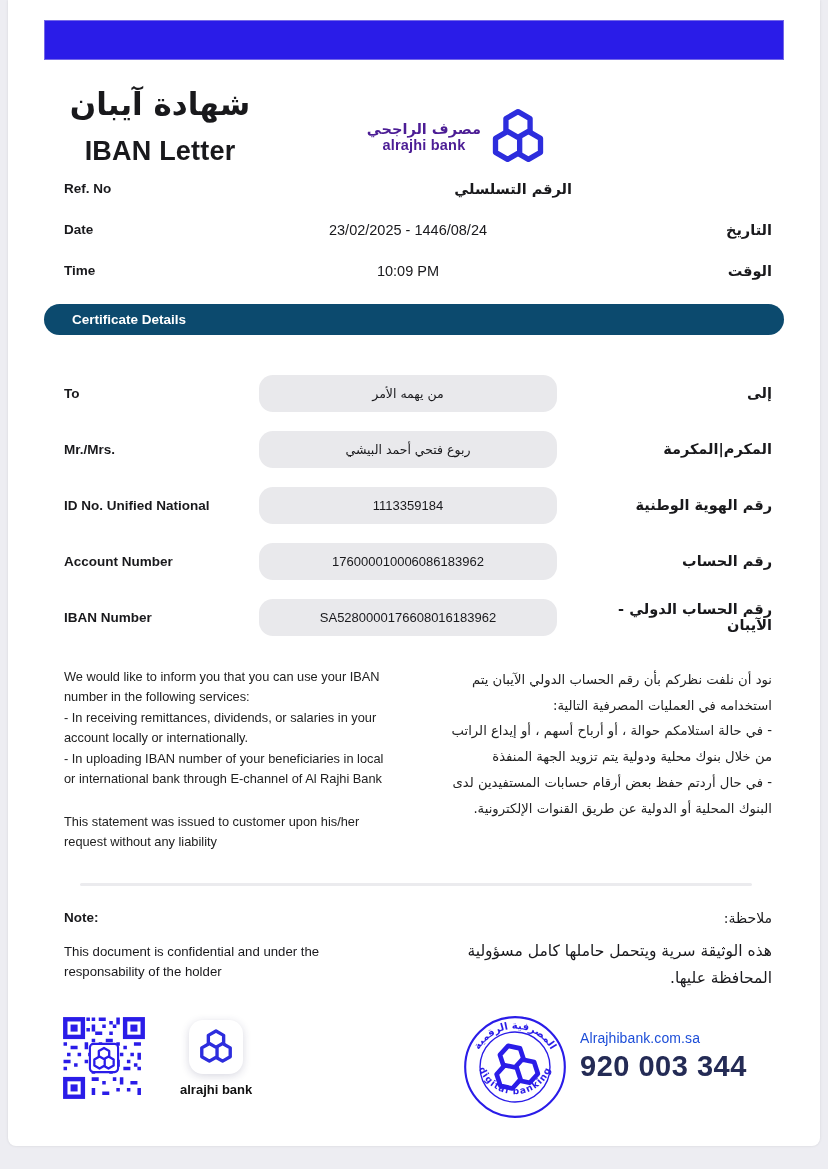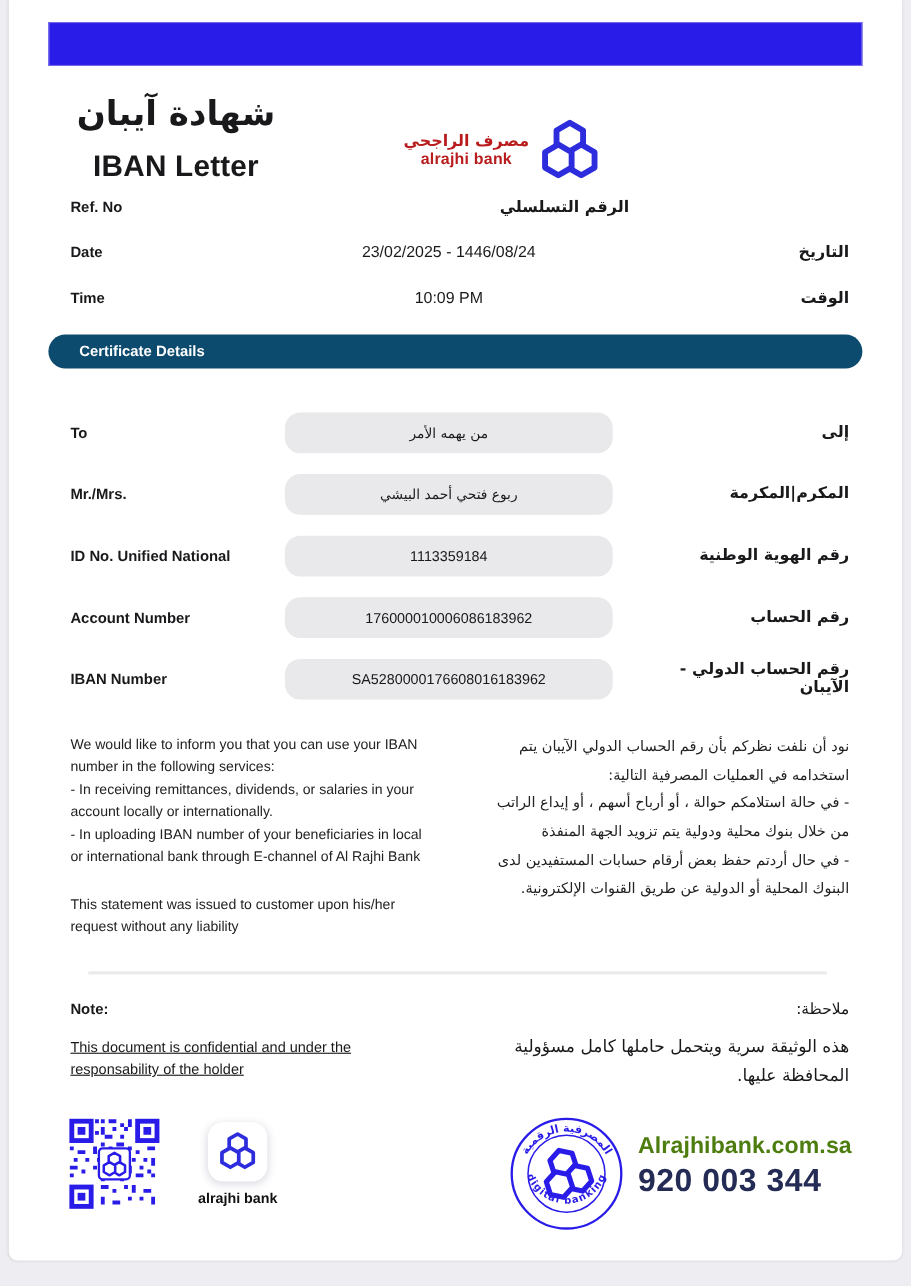--- a/index.html
+++ b/index.html
@@ -13,21 +13,21 @@
 
   
   .header-row { display:grid; grid-template-columns:200px 1fr 230px; align-items:flex-start; padding:20px 44px 0 52px; }
   .qr-block { text-align:center; width:120px; }
   .qr-block svg { width:97px; height:97px; display:block; margin:0 auto; }
   .qr-caption { font-size:8px; letter-spacing:.4px; color:#2b2b33; margin-top:3px; font-weight:bold; }
   .title-block { text-align:center; padding-top:4px; }
   .title-ar { font-size:31px; font-weight:bold; line-height:1.35; }
   .title-en { font-size:27px; font-weight:bold; margin-top:10px; letter-spacing:.2px; }
   .brand-block { display:flex; align-items:center; justify-content:flex-end; gap:9px; padding-top:28px; }
-  .brand-text { text-align:center; color:#b91c1c; }
+  .brand-text { text-align:center; color:#4c1d95; }
   .brand-ar { font-size:14.5px; font-weight:bold; }
   .brand-en { font-size:14.5px; font-weight:bold; letter-spacing:.2px; }
   .brand-mark { width:56px; height:58px; color:#2d2ddd; }
 
   
   .rows { padding:14px 48px 0 56px; }
   .row { display:grid; grid-template-columns:180px 1fr 200px; align-items:center; margin-bottom:24px; }
   .row .len { font-weight:bold; font-size:13.5px; }
   .row .val { text-align:center; font-size:14.5px; }
   .row .lar { text-align:right; font-weight:bold; font-size:14.5px; }
@@ -46,40 +46,40 @@
   .para-en p { font-size:12.8px; line-height:1.6; color:#222; }
   .para-en p.gap { margin-top:22px; }
   .para-ar p { font-size:13.2px; line-height:1.95; color:#222; text-align:right; }
   .para-ar p.gap { margin-top:20px; }
 
   .divider { height:3px; background:#ebebee; border-radius:2px; margin:30px 68px 0 72px; }
 
   
   .note { display:grid; grid-template-columns:1fr 1fr; padding:24px 48px 0 56px; }
   .note-en .nl { font-weight:bold; font-size:13.5px; }
-  .note-en .nt { font-size:13.2px; line-height:1.55; margin-top:17px; max-width:330px;text-decoration:underline; }
+  .note-en .nt { font-size:13.2px; line-height:1.55; margin-top:17px; max-width:330px; }
   .note-ar { text-align:right; }
   .note-ar .nl { font-size:14px; }
   .note-ar .nt { font-size:15.5px; line-height:1.75; margin-top:12px; }
 
   
   .footer { display:flex; justify-content:space-between; align-items:flex-start; padding:22px 44px 0 52px; }
   .f-left { width:300px; }
   .f-left-top { display:flex; align-items:flex-start; gap:32px; }
   .f-qr svg { width:88px; height:88px; display:block; }
   .f-app { text-align:center; padding-top:6px; }
   .app-icon { width:54px; height:54px; margin:0 auto; background:#fff; border-radius:14px;
               box-shadow:0 2px 8px rgba(40,40,90,.18); display:flex; align-items:center; justify-content:center; }
   .app-icon svg { width:38px; height:40px; color:#2d2ddd; }
   .f-brand { font-size:13px; font-weight:bold; margin-top:8px; color:#111; }
 
   .f-right { display:flex; align-items:flex-start; gap:12px; }
   .stamp svg { width:106px; height:106px; }
   .f-contact { padding-top:16px; width:196px; }
-  .website { font-size:21px; font-weight:bold; color:#4d7c0f; letter-spacing:.1px; }
+  .website { font-size:14px; font-weight:normal; color:#1d4ed8; letter-spacing:.1px; }
   .phone { font-size:29px; font-weight:bold; color:#242b55; letter-spacing:.5px; margin-top:4px; white-space:nowrap; }
 </style>
 </head>
 <body>
 
 <svg width="0" height="0" style="position:absolute">
   <defs>
 
     <g id="arj">
       <path d="M0 -11 L9.5 -5.5 L9.5 5.5 L0 11 L-9.5 5.5 L-9.5 -5.5 Z" transform="translate(0,-9)" fill="#fff" stroke="currentColor" stroke-width="4.2" stroke-linejoin="round"></path>

